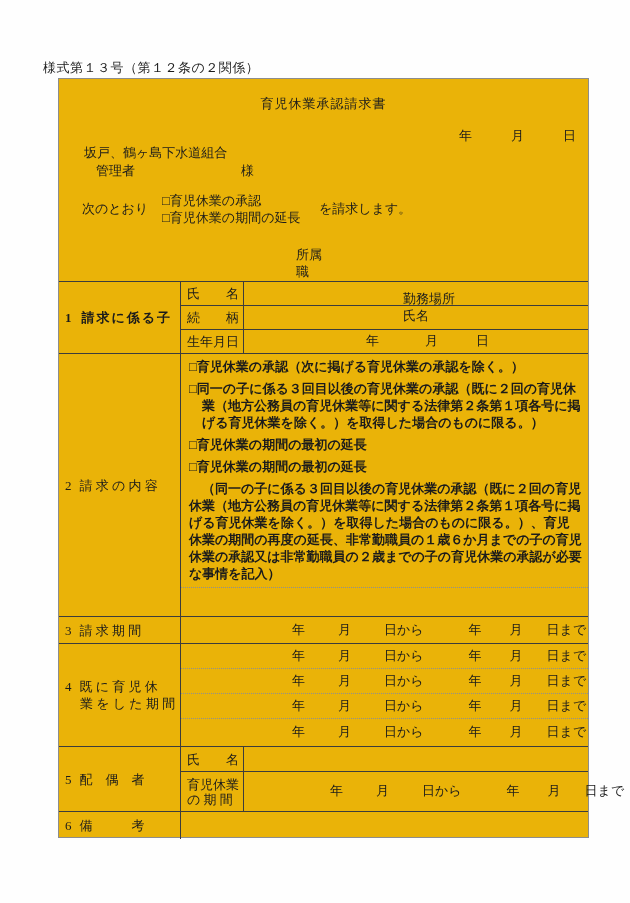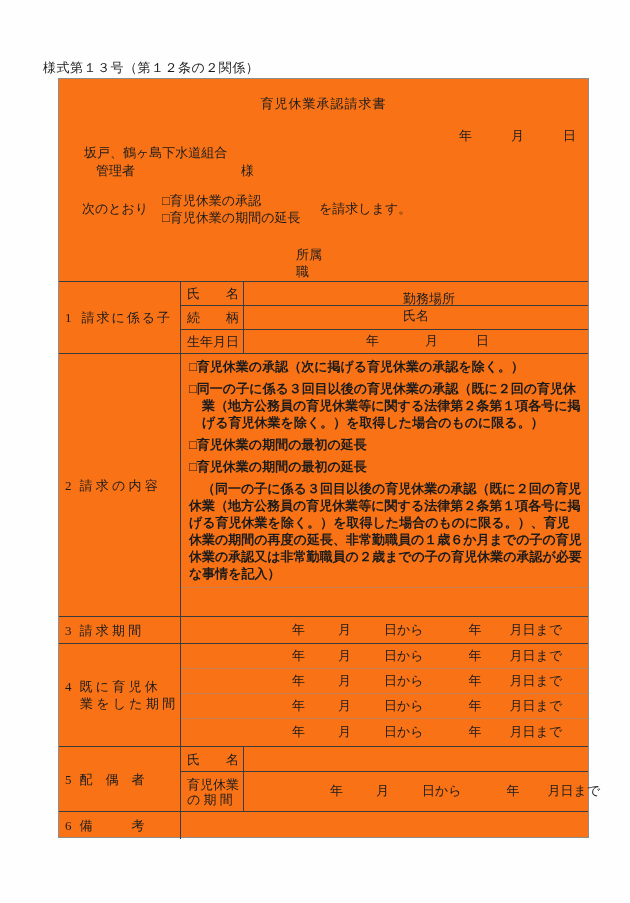--- a/index.html
+++ b/index.html
@@ -3,50 +3,50 @@
 <meta charset="utf-8">
 <style>
   html,body{margin:0;padding:0;}
   body{
     width:630px;height:903px;background:#ffffff;position:relative;
     font-family:"Liberation Serif","DejaVu Serif",serif;
     color:#1b1b1b;font-size:13px;line-height:1.3;
   }
   .page{position:absolute;inset:0;background:#fefefe;overflow:hidden;}
   .form-number{position:absolute;left:43px;top:60px;letter-spacing:.5px;white-space:pre;}
-  .box{position:absolute;left:58px;top:78px;width:531px;height:760px;border:1px solid #8d8d8d;box-sizing:border-box;background:#f97316;}
+  .box{position:absolute;left:58px;top:78px;width:531px;height:760px;border:1px solid #8d8d8d;box-sizing:border-box;background:#eab308;}
   .title{position:absolute;top:17px;left:0;right:0;text-align:center;letter-spacing:1px;}
   .hdate{position:absolute;top:49px;left:0;right:12px;text-align:right;white-space:pre;}
   .org{position:absolute;top:66px;left:25px;}
   .addr{position:absolute;top:84px;left:37px;}
   .addr .sama{display:inline-block;margin-left:106px;}
   .intro-prefix{position:absolute;top:122px;left:23px;}
   .opts{position:absolute;top:113px;left:103px;line-height:17px;}
   .intro-suffix{position:absolute;top:122px;left:260px;}
   .affL{position:absolute;top:167px;left:237px;line-height:17px;}
   .affR{position:absolute;top:167px;left:344px;line-height:17px;margin-top:44px;}
 
   .tbl{position:absolute;top:202px;left:0;width:100%;height:558px;border-top:1px solid #3c3c3c;display:flex;flex-direction:column;box-sizing:border-box;}
   .trow{display:flex;border-bottom:1px solid #3c3c3c;box-sizing:border-box;min-height:0;}
   .trow.last{border-bottom:none;}
   .cA{width:122px;border-right:1px solid #3c3c3c;box-sizing:border-box;display:flex;flex-direction:column;justify-content:center;padding-left:6px;line-height:17px;flex-shrink:0;}
   .no{display:inline-block;margin-right:8px;}
   .l2{margin-left:15px;}
-  .ls2{letter-spacing:2px;}
+  .ls2{letter-spacing:2px;font-weight:bold;}
   .cRest{flex:1;display:flex;flex-direction:column;min-width:0;}
   .srow{display:flex;border-bottom:1px solid #3c3c3c;box-sizing:border-box;flex-shrink:0;}
   .srow.dot{border-bottom:1px dotted #8f8f8f;}
   .srow.nb{border-bottom:none;flex:1;gap:39px;}
   .cB{width:63px;border-right:1px solid #3c3c3c;box-sizing:border-box;display:flex;flex-direction:column;justify-content:center;padding-left:6px;white-space:pre;flex-shrink:0;line-height:15px;}
   .cV{flex:1;display:flex;align-items:center;min-width:0;}
   .pad64{padding-left:64px;box-sizing:border-box;}
 
   .dl span{display:inline-block;white-space:pre;}
   .dy1{margin-left:47px;} .dm1{margin-left:33px;} .dd1{margin-left:33px;}
-  .dy2{margin-left:45px;} .dm2{margin-left:28px;} .dd2{}
+  .dy2{margin-left:45px;} .dm2{margin-left:28px;} .dd2{margin-left:24px;}
   .bd span{display:inline-block;}
   .by{margin-left:83px;} .bm{margin-left:46px;} .bdd{margin-left:38px;}
 
   .c2content{flex:1;position:relative;padding:4px 6px 0 8px;box-sizing:border-box;line-height:17px;font-weight:bold;}
   .cbi{text-indent:-13px;padding-left:13px;margin-bottom:5px;}
   .note{text-indent:13px;margin-top:1px;}
   .dotline{position:absolute;left:0;right:0;top:233px;border-top:1px dotted #8f8f8f;}
 </style>
 </head>
 <body>

